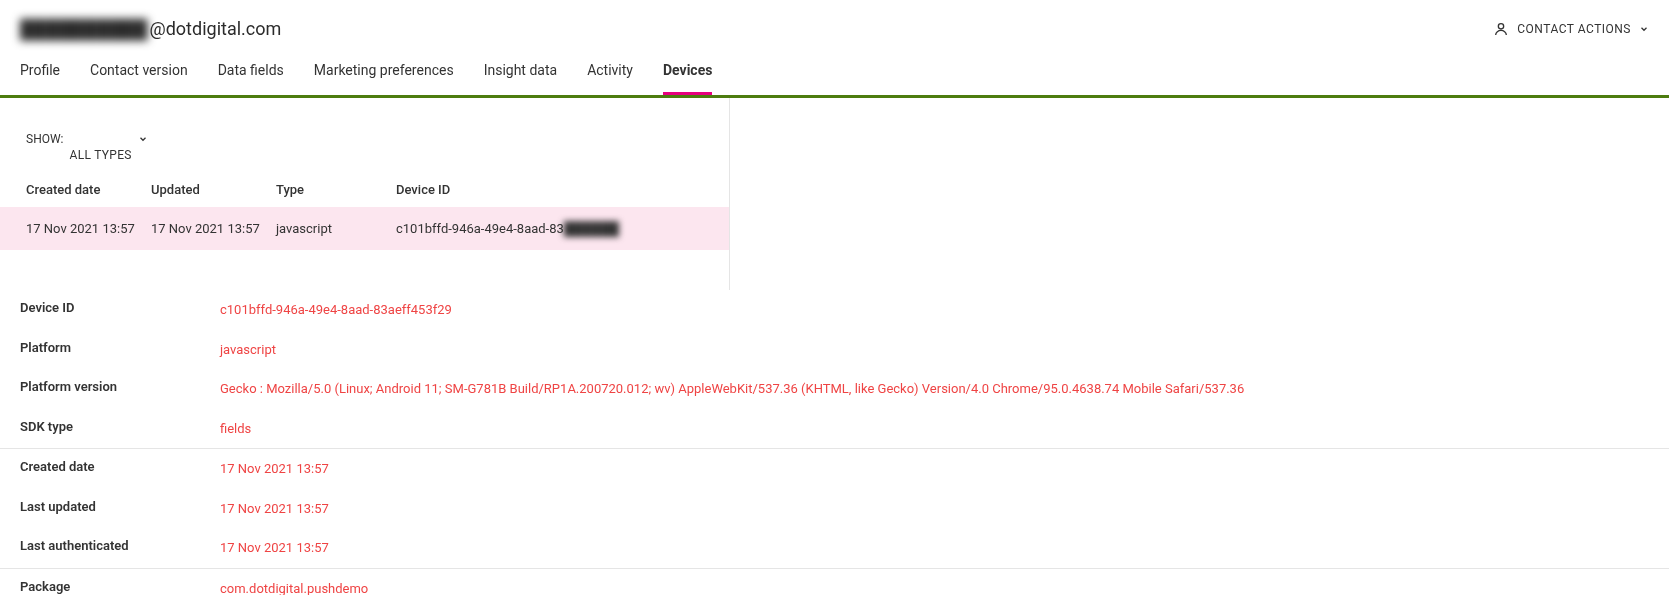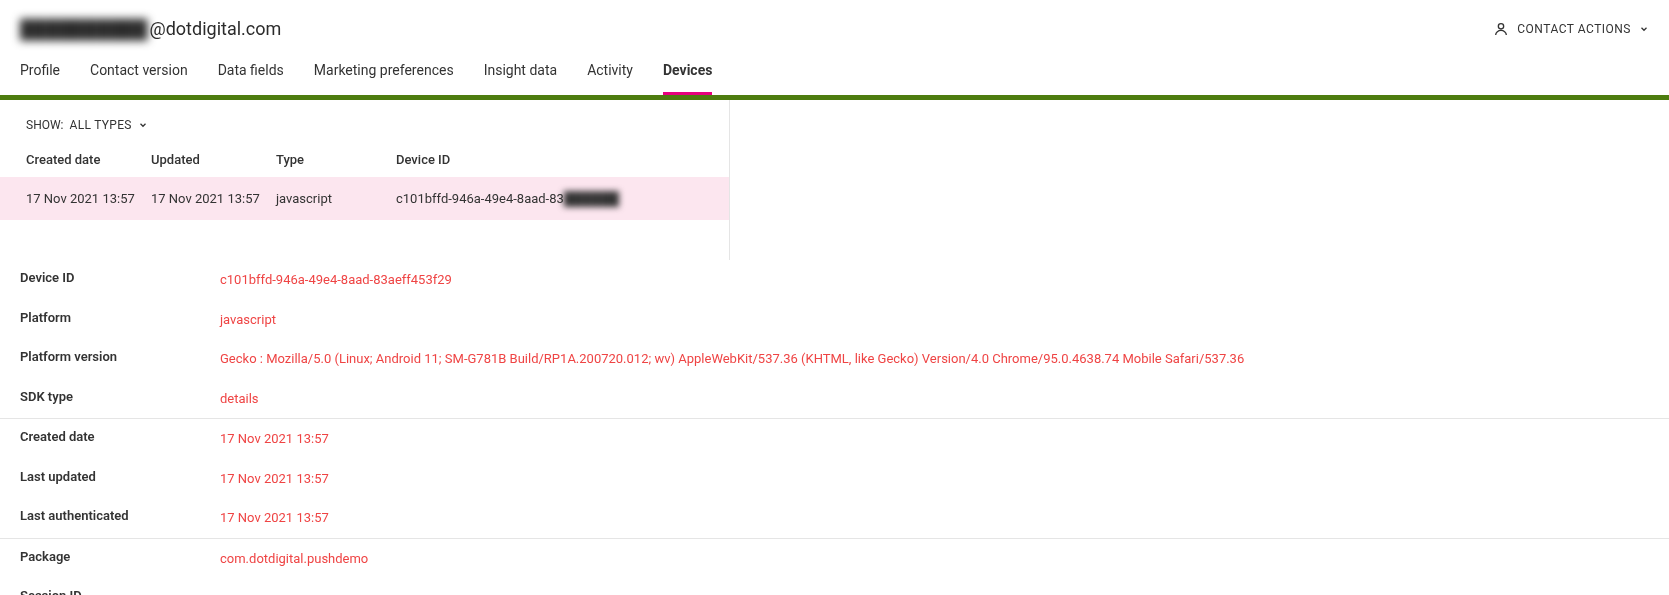--- a/index.html
+++ b/index.html
@@ -35,21 +35,21 @@
     font-size: 12px;
     font-weight: 400;
     letter-spacing: 0.5px;
     color: #333;
     cursor: pointer;
   }
   .tabs {
     display: flex;
     gap: 30px;
     padding: 0 20px;
-    border-bottom: 5px solid #4d7c0f;
+    border-bottom: 3px solid #4d7c0f;
   }
   .tab {
     padding: 12px 0 14px 0;
     font-size: 14px;
     color: #333;
     cursor: pointer;
     border-bottom: 3px solid transparent;
   }
   .tab.active {
     border-bottom: 3px solid #e6007e;
@@ -71,21 +71,21 @@
   .filter-row {
     padding: 18px 26px 10px 26px;
     display: flex;
     align-items: center;
     gap: 6px;
     font-size: 12px;
     color: #333;
     cursor: pointer;
   }
   .filter-label { font-weight: 400; }
-  .filter-value { font-weight: 400; letter-spacing: 0.3px; }
+  .filter-value { font-weight: 400; letter-spacing: 0.3px; margin-top: 32px; }
   .table {
     width: 100%;
   }
   .thead {
     display: flex;
     padding: 10px 26px;
     font-size: 13px;
     color: #333;
     font-weight: 500;
   }
@@ -211,21 +211,21 @@
       <div class="detail-row">
         <div class="detail-label">Platform</div>
         <div class="detail-value">javascript</div>
       </div>
       <div class="detail-row">
         <div class="detail-label">Platform version</div>
         <div class="detail-value">Gecko : Mozilla/5.0 (Linux; Android 11; SM-G781B Build/RP1A.200720.012; wv) AppleWebKit/537.36 (KHTML, like Gecko) Version/4.0 Chrome/95.0.4638.74 Mobile Safari/537.36</div>
       </div>
       <div class="detail-row">
         <div class="detail-label">SDK type</div>
-        <div class="detail-value">details</div>
+        <div class="detail-value">fields</div>
       </div>
     </div>
 
     <div class="detail-group">
       <div class="detail-row">
         <div class="detail-label">Created date</div>
         <div class="detail-value">17 Nov 2021 13:57</div>
       </div>
       <div class="detail-row">
         <div class="detail-label">Last updated</div>

